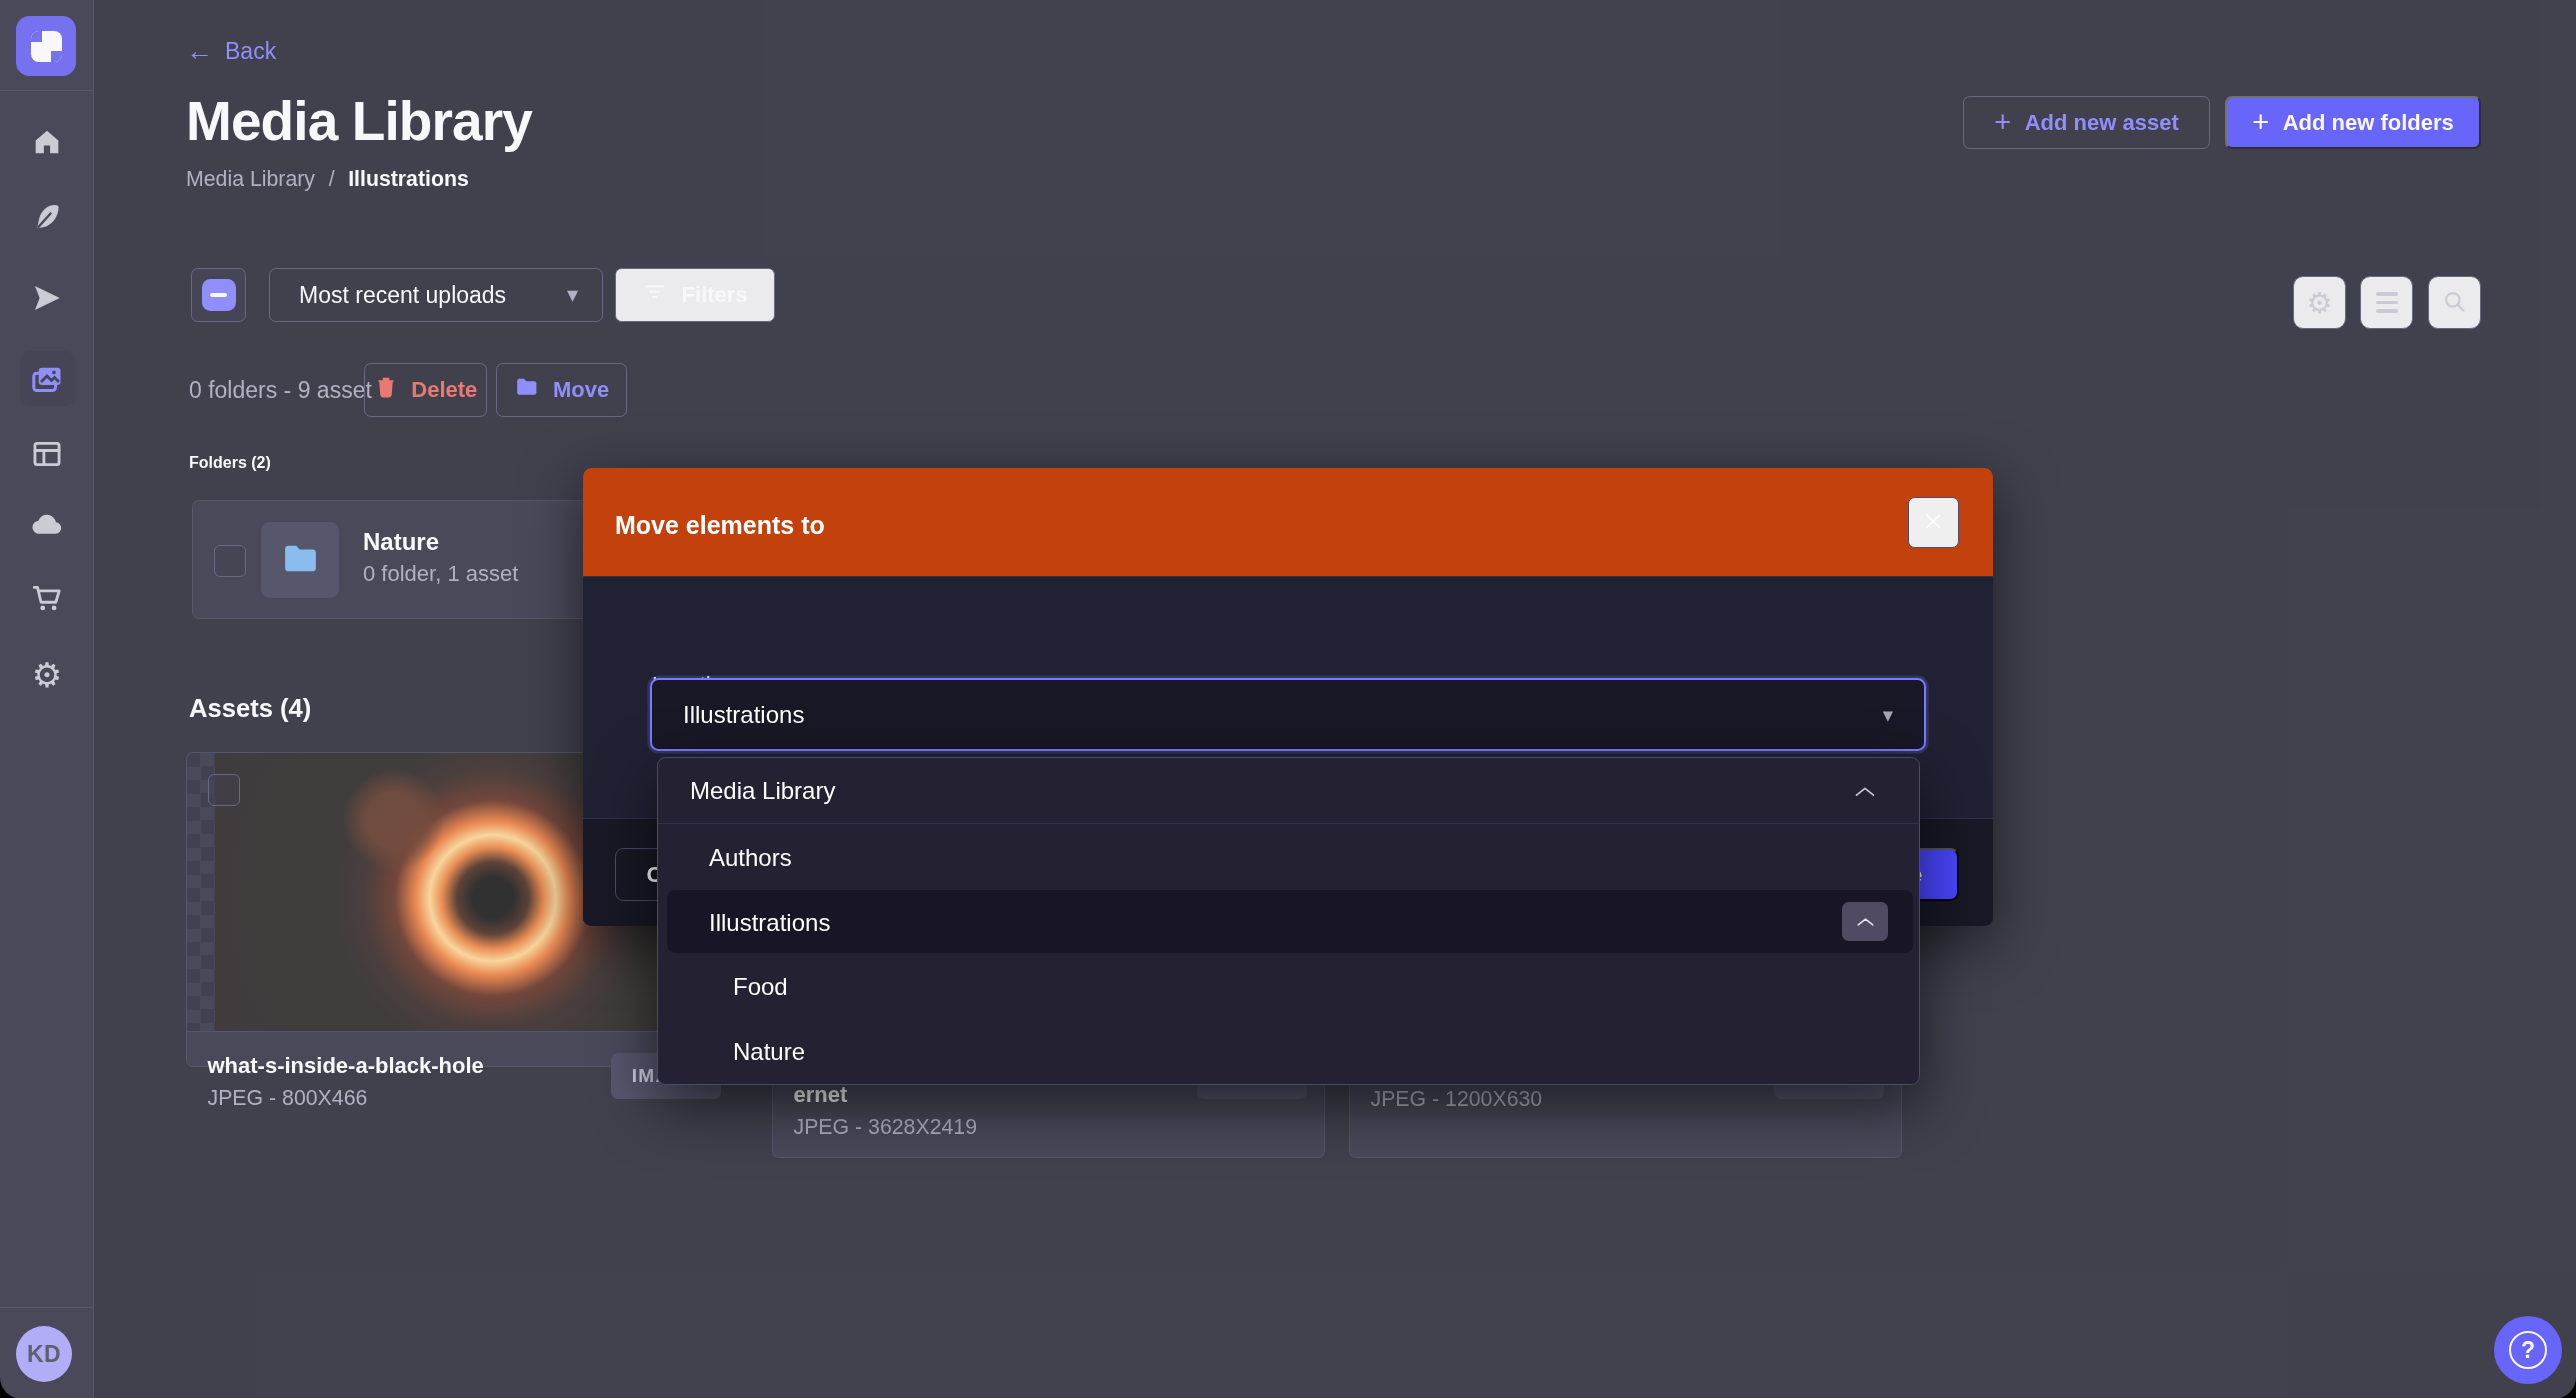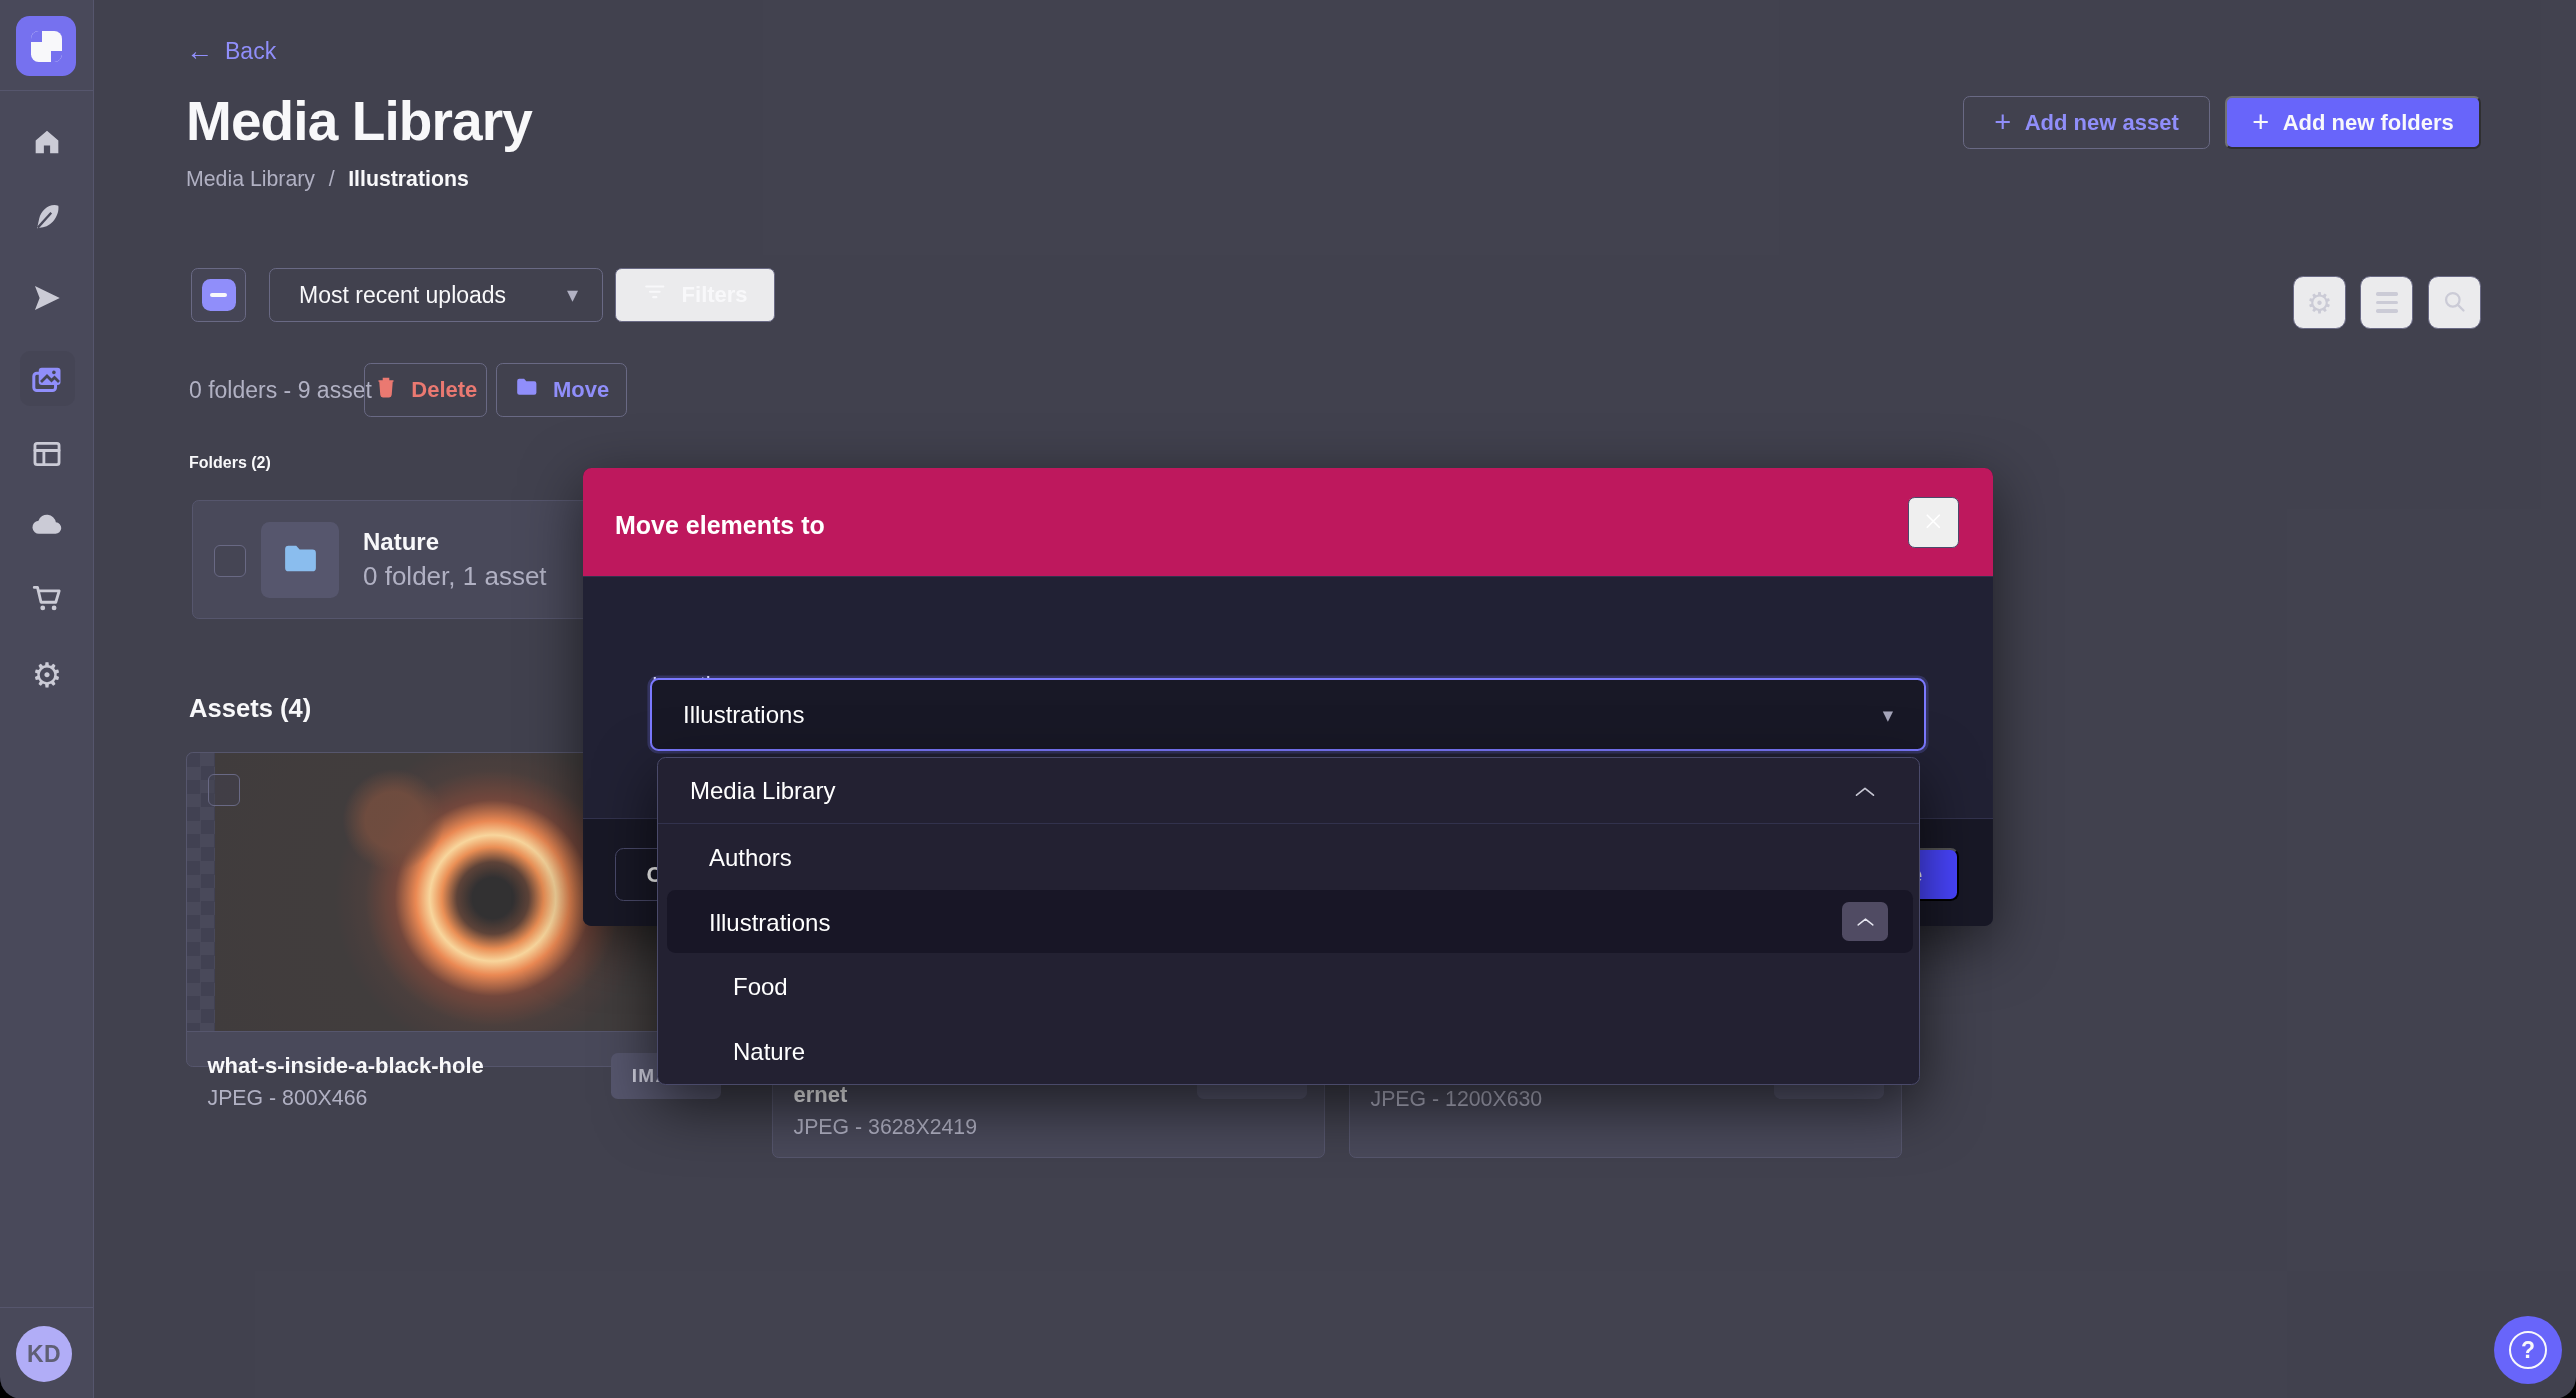--- a/index.html
+++ b/index.html
@@ -70,21 +70,21 @@
   
   .folders-h { position:absolute; left:189px; top:454px; font-size:16px; font-weight:600; color:#fff; }
   .folder-card { position:absolute; left:192px; top:500px; width:554px; height:119px; background:#212134;
                  border:0.9px solid #32324d; border-radius:6.8px; }
   .cb { position:absolute; width:32px; height:32px; border:0.9px solid #4a4a6a; border-radius:6px;
         background:rgba(24,24,38,.5); }
   .folder-cb { left:20.5px; top:44px; }
   .folder-tile { position:absolute; left:68px; top:21.3px; width:78px; height:76px; border-radius:8.5px;
                  background:#32324d; display:flex; align-items:center; justify-content:center; }
   .folder-name { position:absolute; left:170px; top:27px; font-size:24px; font-weight:600; color:#fff; }
-  .folder-meta { position:absolute; left:170px; top:60px; font-size:26px; color:#a5a5ba; }
+  .folder-meta { position:absolute; left:170px; top:60px; font-size:22px; color:#a5a5ba; }
 
   
   .assets-h { position:absolute; left:189px; top:694px; font-size:25.6px; font-weight:600; color:#fff; }
   .card { position:absolute; top:752px; width:553px; background:#212134; border:0.9px solid #32324d; border-radius:6.8px; }
   .card .imgarea { position:absolute; left:0; top:0; width:551px; height:279px; overflow:hidden;
                    border-radius:6.8px 6.8px 0 0; border-bottom:0.9px solid #32324d;
                    background:repeating-conic-gradient(#222234 0% 25%, #17172a 0% 50%) 0 0/27px 27px; }
   .photo { position:absolute; top:0; height:279px; }
   .img1 { left:28px; width:496px;
           background:
@@ -111,21 +111,21 @@
 
   .help { position:absolute; left:2494px; top:1316px; width:68px; height:68px; border-radius:50%;
           background:#4945ff; z-index:2; display:flex; align-items:center; justify-content:center; }
   .help .qc { width:38px; height:38px; border:2.6px solid #fff; border-radius:50%; color:#fff;
               font-size:23px; font-weight:bold; display:flex; align-items:center; justify-content:center; }
 
   
   .dim { position:absolute; inset:0; background:rgba(222,222,232,.21); z-index:5; }
   .modal { position:absolute; left:583px; top:468px; width:1410px; height:458px; background:#212134;
            border-radius:8.5px; z-index:6; box-shadow:0 17px 60px rgba(0,0,0,.55); }
-  .m-header { position:absolute; left:0; top:0; width:100%; height:109px; background:#be185d;
+  .m-header { position:absolute; left:0; top:0; width:100%; height:109px; background:#c2410c;
               border-bottom:0.9px solid #32324d; border-radius:8.5px 8.5px 0 0; }
   .m-title { position:absolute; left:32px; top:43px; font-size:25px; font-weight:600; color:#fff; }
   .m-close { position:absolute; right:34px; top:29px; width:51px; height:51px; border:0.9px solid #4a4a6a;
              border-radius:6.8px; display:flex; align-items:center; justify-content:center; color:#fff; }
   .m-label { position:absolute; left:69px; top:176px; font-size:22px; color:#eaeaef;margin-top:28px; }
   .combobox { position:absolute; left:67px; top:210px; width:1276px; height:73px; background:#181826;
               border:2.6px solid #7b79ff; border-radius:8.5px; box-shadow:0 0 0 2.6px rgba(123,121,255,.22);
               display:flex; align-items:center; padding:0 31px; color:#fff; font-size:24px; }
   .combobox .caret { margin-left:auto; color:#a5a5ba; font-size:20.5px; }
   .m-footer { position:absolute; left:0; top:350px; width:100%; height:108px; background:#181826;

